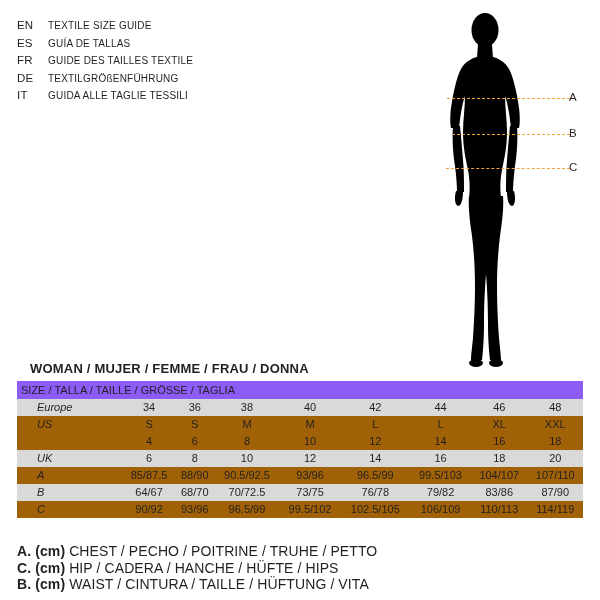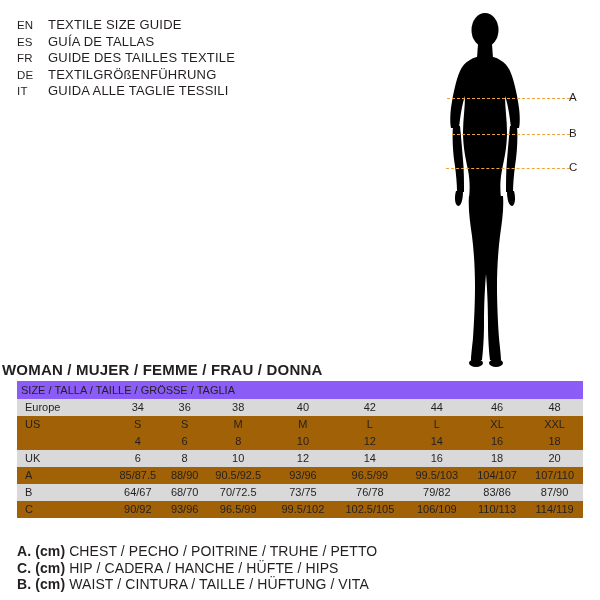--- a/index.html
+++ b/index.html
@@ -34,21 +34,21 @@
     line-height: 16.5px;
     font-size: 11.5px;
     letter-spacing: 0.2px;
   }
   .lang-code {
     width: 31px;
     flex: 0 0 31px;
     font-size: 11.5px;
   }
   .lang-text {
-    font-size: 13px;
+    font-size: 10px;
   }
 
   
   .figure {
     position: absolute;
     left: 420px;
     top: 8px;
     width: 170px;
     height: 360px;
   }
@@ -62,23 +62,23 @@
   .measure-label {
     position: absolute;
     font-size: 11.5px;
     color: #231f20;
     font-family: "Liberation Sans", sans-serif;
   }
 
   
   .woman-title {
     position: absolute;
-    left: 2px;
+    left: 30px;
     top: 361px;
-    font-size: 15px;
+    font-size: 13px;
     font-weight: bold;
     letter-spacing: 0.2px;
   }
 
   table.size-table {
     position: absolute;
     left: 17px;
     top: 381px;
     width: 566px;
     border-collapse: collapse;
@@ -87,22 +87,23 @@
   table.size-table td {
     padding: 0;
     height: 17px;
     line-height: 17px;
     text-align: center;
     font-size: 11px;
     color: #231f20;
   }
   table.size-table td.rowhead {
     text-align: left;
-    padding-left: 8px;
+    padding-left: 20px;
     width: 86px;
+    font-style: italic;
   }
   tr.header-row td {
     background: #8b5cf6;
     font-weight: normal;
     text-align: left;
     padding-left: 4px;
     height: 18px;
     line-height: 18px;
   }
   tr.shade td { background: #d9d9d9; }

